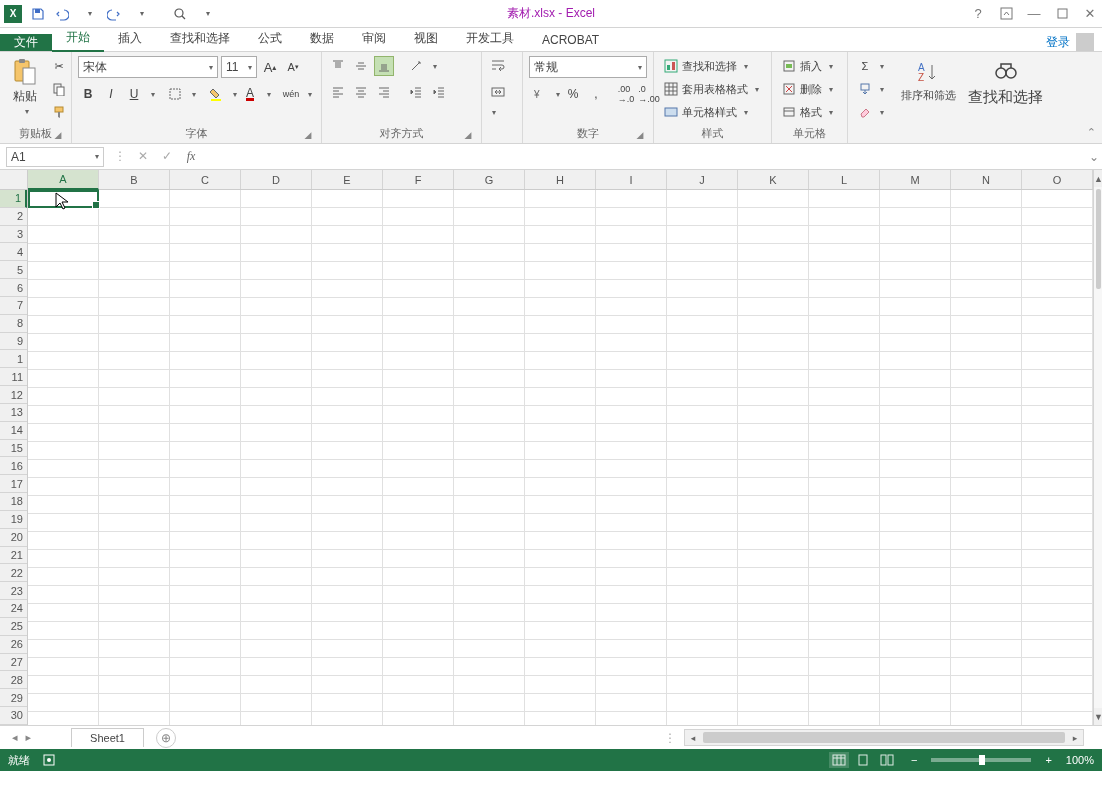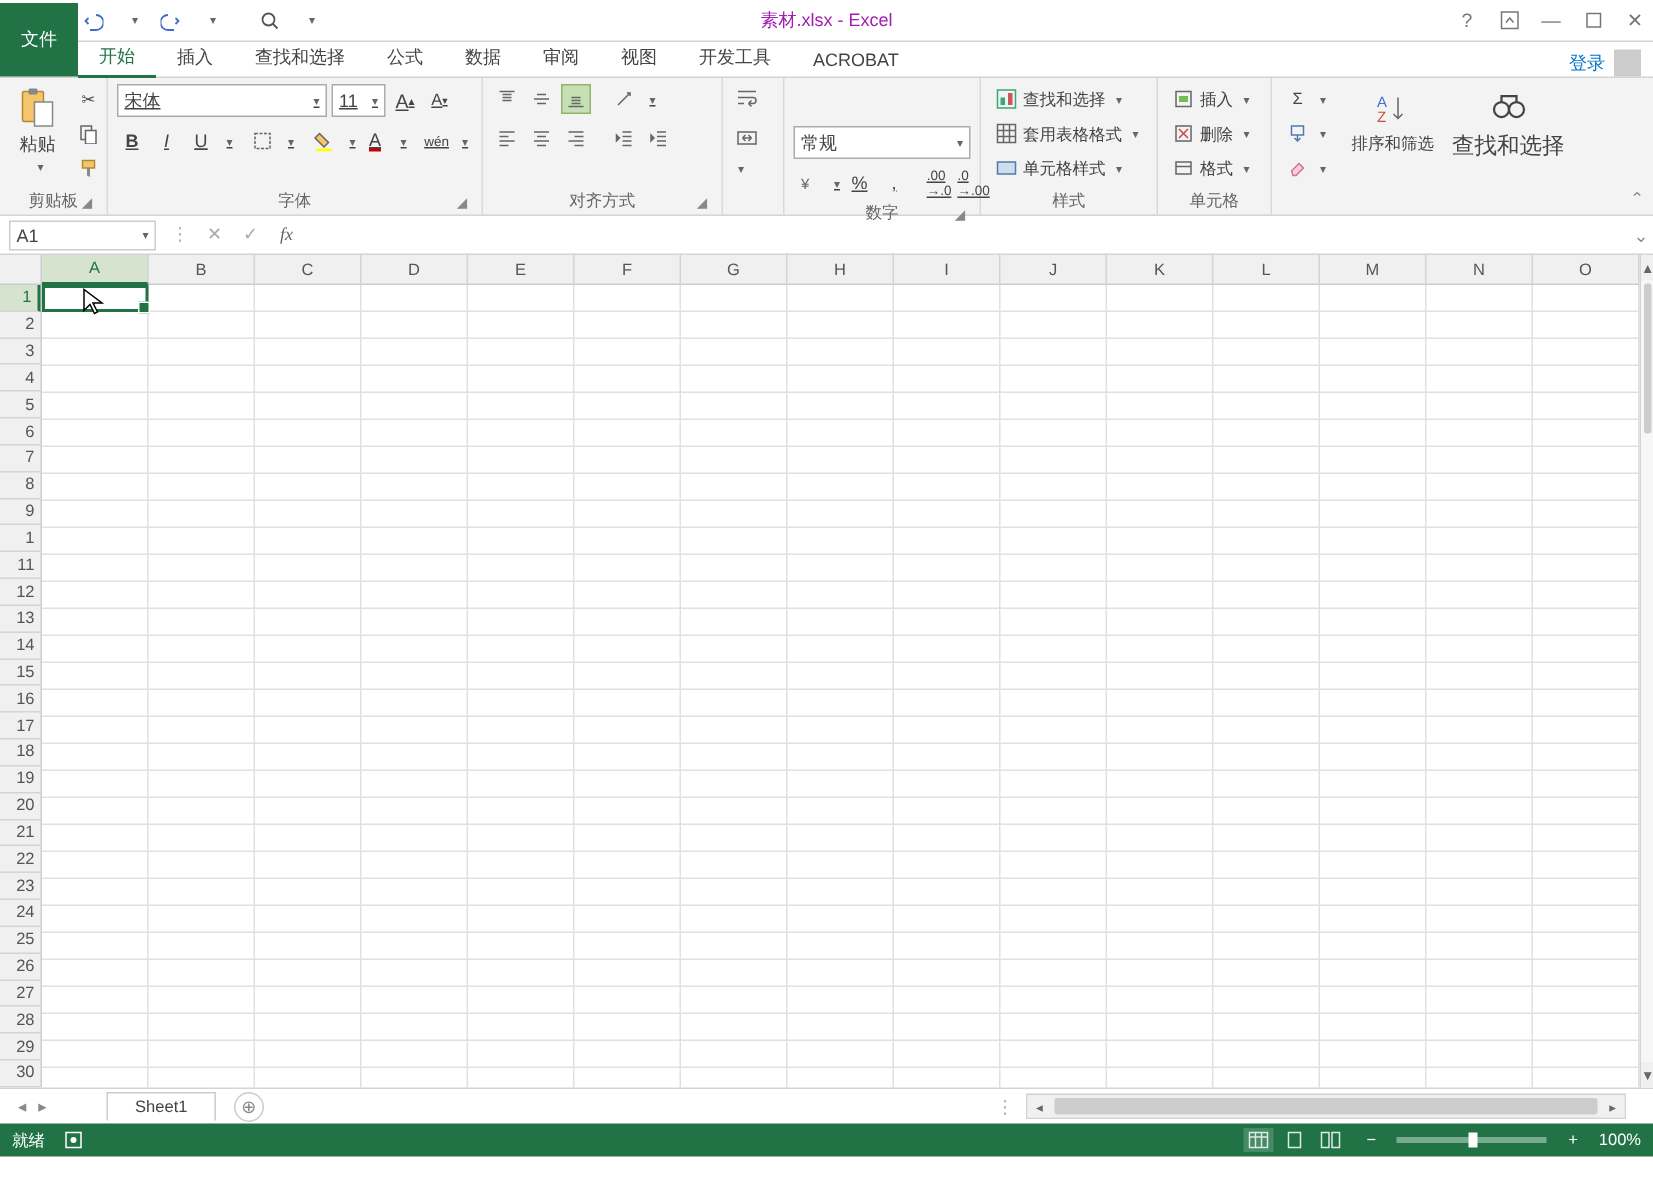--- a/index.html
+++ b/index.html
@@ -10,45 +10,45 @@
 .app-icon { width: 18px; height: 18px; background: #217346; margin-left: 4px; display: flex; align-items: center; justify-content: center; color: #fff; font-size: 10px; font-weight: bold; }
 .qat { display: flex; align-items: center; gap: 8px; margin-left: 8px; }
 .qat-btn { width: 16px; height: 16px; display: flex; align-items: center; justify-content: center; color: #666; cursor: pointer; }
 .qat-sep { width: 6px; }
 .title-center { position: absolute; left: 50%; transform: translateX(-50%); font-size: 12px; color: #a21caf; }
 .win-controls { position: absolute; right: 4px; display: flex; gap: 12px; align-items: center; }
 .win-btn { width: 16px; height: 16px; display: flex; align-items: center; justify-content: center; color: #777; cursor: pointer; font-size: 13px; }
 
 
 .tabs-row { height: 24px; background: #fff; display: flex; align-items: end; border-bottom: 1px solid #d4d4d4; position: relative; }
-.tab-file { background: #217346; color: #fff; padding: 16px 14px; font-size: 12px; cursor: pointer; }
+.tab-file { background: #217346; color: #fff; padding: 0 14px; font-size: 12px; cursor: pointer; }
 .tab { padding: 4px 14px; font-size: 12px; color: #444; cursor: pointer; }
 .tab.active { color: #217346; border-bottom: 2px solid #217346; margin-bottom: -1px; }
 .login-area { position: absolute; right: 8px; display: flex; align-items: center; gap: 6px; color: #0072c6; font-size: 12px; cursor: pointer; }
 .avatar { width: 18px; height: 18px; background: #ccc; }
 
 
 .ribbon { height: 92px; background: #f3f3f3; display: flex; border-bottom: 1px solid #d4d4d4; position: relative; }
 .ribbon-group { display: flex; flex-direction: column; border-right: 1px solid #d9d9d9; padding: 4px 6px 2px 6px; }
 .group-body { flex: 1; display: flex; align-items: flex-start; gap: 4px; }
 .group-label { text-align: center; font-size: 11px; color: #666; padding-top: 2px; position: relative; }
 .group-launcher { position: absolute; right: 2px; bottom: 1px; width: 10px; height: 10px; font-size: 9px; color: #888; cursor: pointer; }
 .big-btn { display: flex; flex-direction: column; align-items: center; justify-content: center; gap: 2px; padding: 2px 4px; cursor: pointer; min-width: 38px; }
 .big-icon { width: 28px; height: 28px; display: flex; align-items: center; justify-content: center; }
 .small-col { display: flex; flex-direction: column; gap: 3px; }
 .sm-btn { display: flex; align-items: center; gap: 3px; font-size: 11px; color: #444; cursor: pointer; height: 20px; padding: 0 3px; }
 .sm-ico { width: 16px; height: 16px; display: flex; align-items: center; justify-content: center; }
 .font-select { height: 22px; border: 1px solid #ababab; background: #fff; font-size: 12px; padding: 0 4px; display: flex; align-items: center; justify-content: space-between; }
 .font-name { width: 140px; }
 .font-size { width: 36px; }
 .dd-arrow { font-size: 8px; color: #666; margin-left: 4px; }
-.btn-row { display: flex; gap: 3px; align-items: center; text-decoration: underline; }
+.btn-row { display: flex; gap: 3px; align-items: center; }
 .rb { width: 20px; height: 20px; display: flex; align-items: center; justify-content: center; cursor: pointer; font-size: 12px; color: #444; }
 .rb.active { background: #c5e0b4; border: 1px solid #92b46c; }
-.num-select { height: 22px; border: 1px solid #ababab; background: #fff; width: 118px; display: flex; align-items: center; justify-content: space-between; padding: 0 4px; font-size: 12px; margin-top: 28px; }
+.num-select { height: 22px; border: 1px solid #ababab; background: #fff; width: 118px; display: flex; align-items: center; justify-content: space-between; padding: 0 4px; font-size: 12px; }
 .collapse-ribbon { position: absolute; right: 6px; bottom: 4px; color: #888; cursor: pointer; font-size: 11px; }
 
 
 .fbar-row { height: 26px; display: flex; align-items: center; border-bottom: 1px solid #d4d4d4; background: #fff; }
 .name-box { width: 98px; height: 20px; border: 1px solid #ccc; margin-left: 6px; display: flex; align-items: center; justify-content: space-between; padding: 0 4px; font-family: Consolas, monospace; font-size: 12px; }
 .fb-btns { display: flex; gap: 10px; margin: 0 10px; color: #aaa; }
 .fb-btn { cursor: pointer; width: 14px; text-align: center; }
 .fx { font-style: italic; font-family: serif; color: #666; }
 .formula-input { flex: 1; height: 20px; border: none; outline: none; padding: 0 4px; }
 .fb-expand { width: 16px; text-align: center; color: #888; cursor: pointer; }

